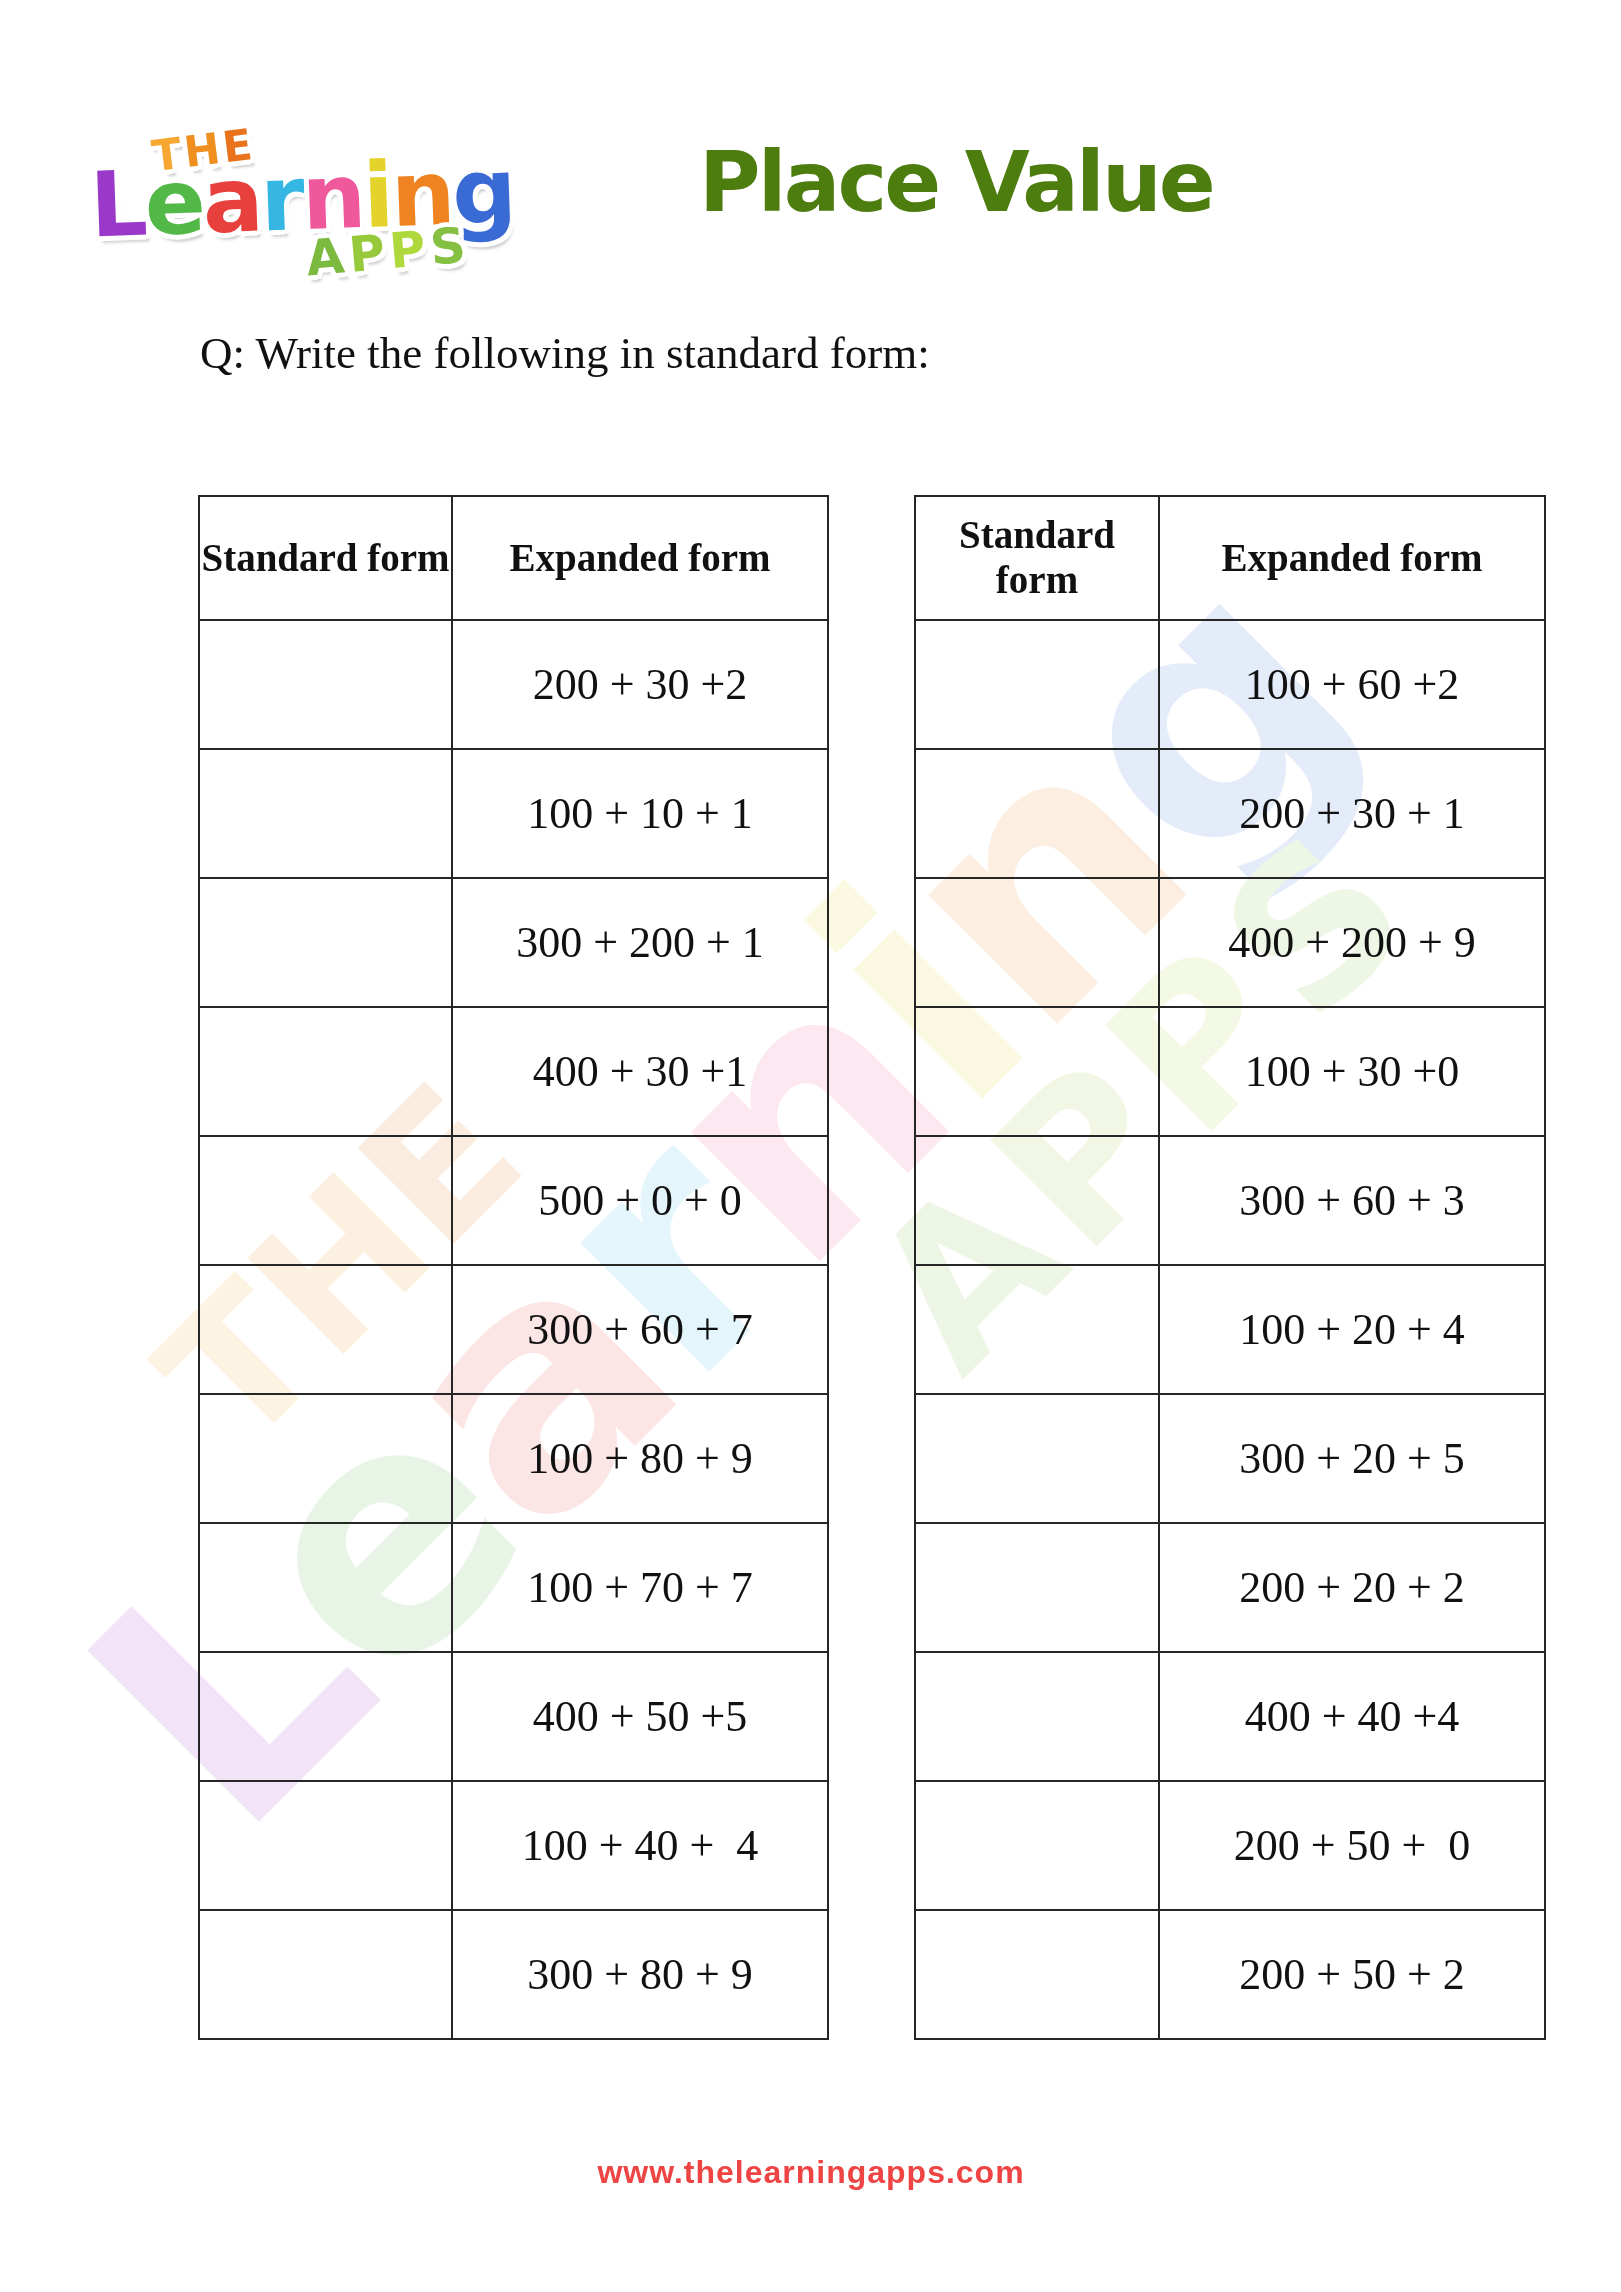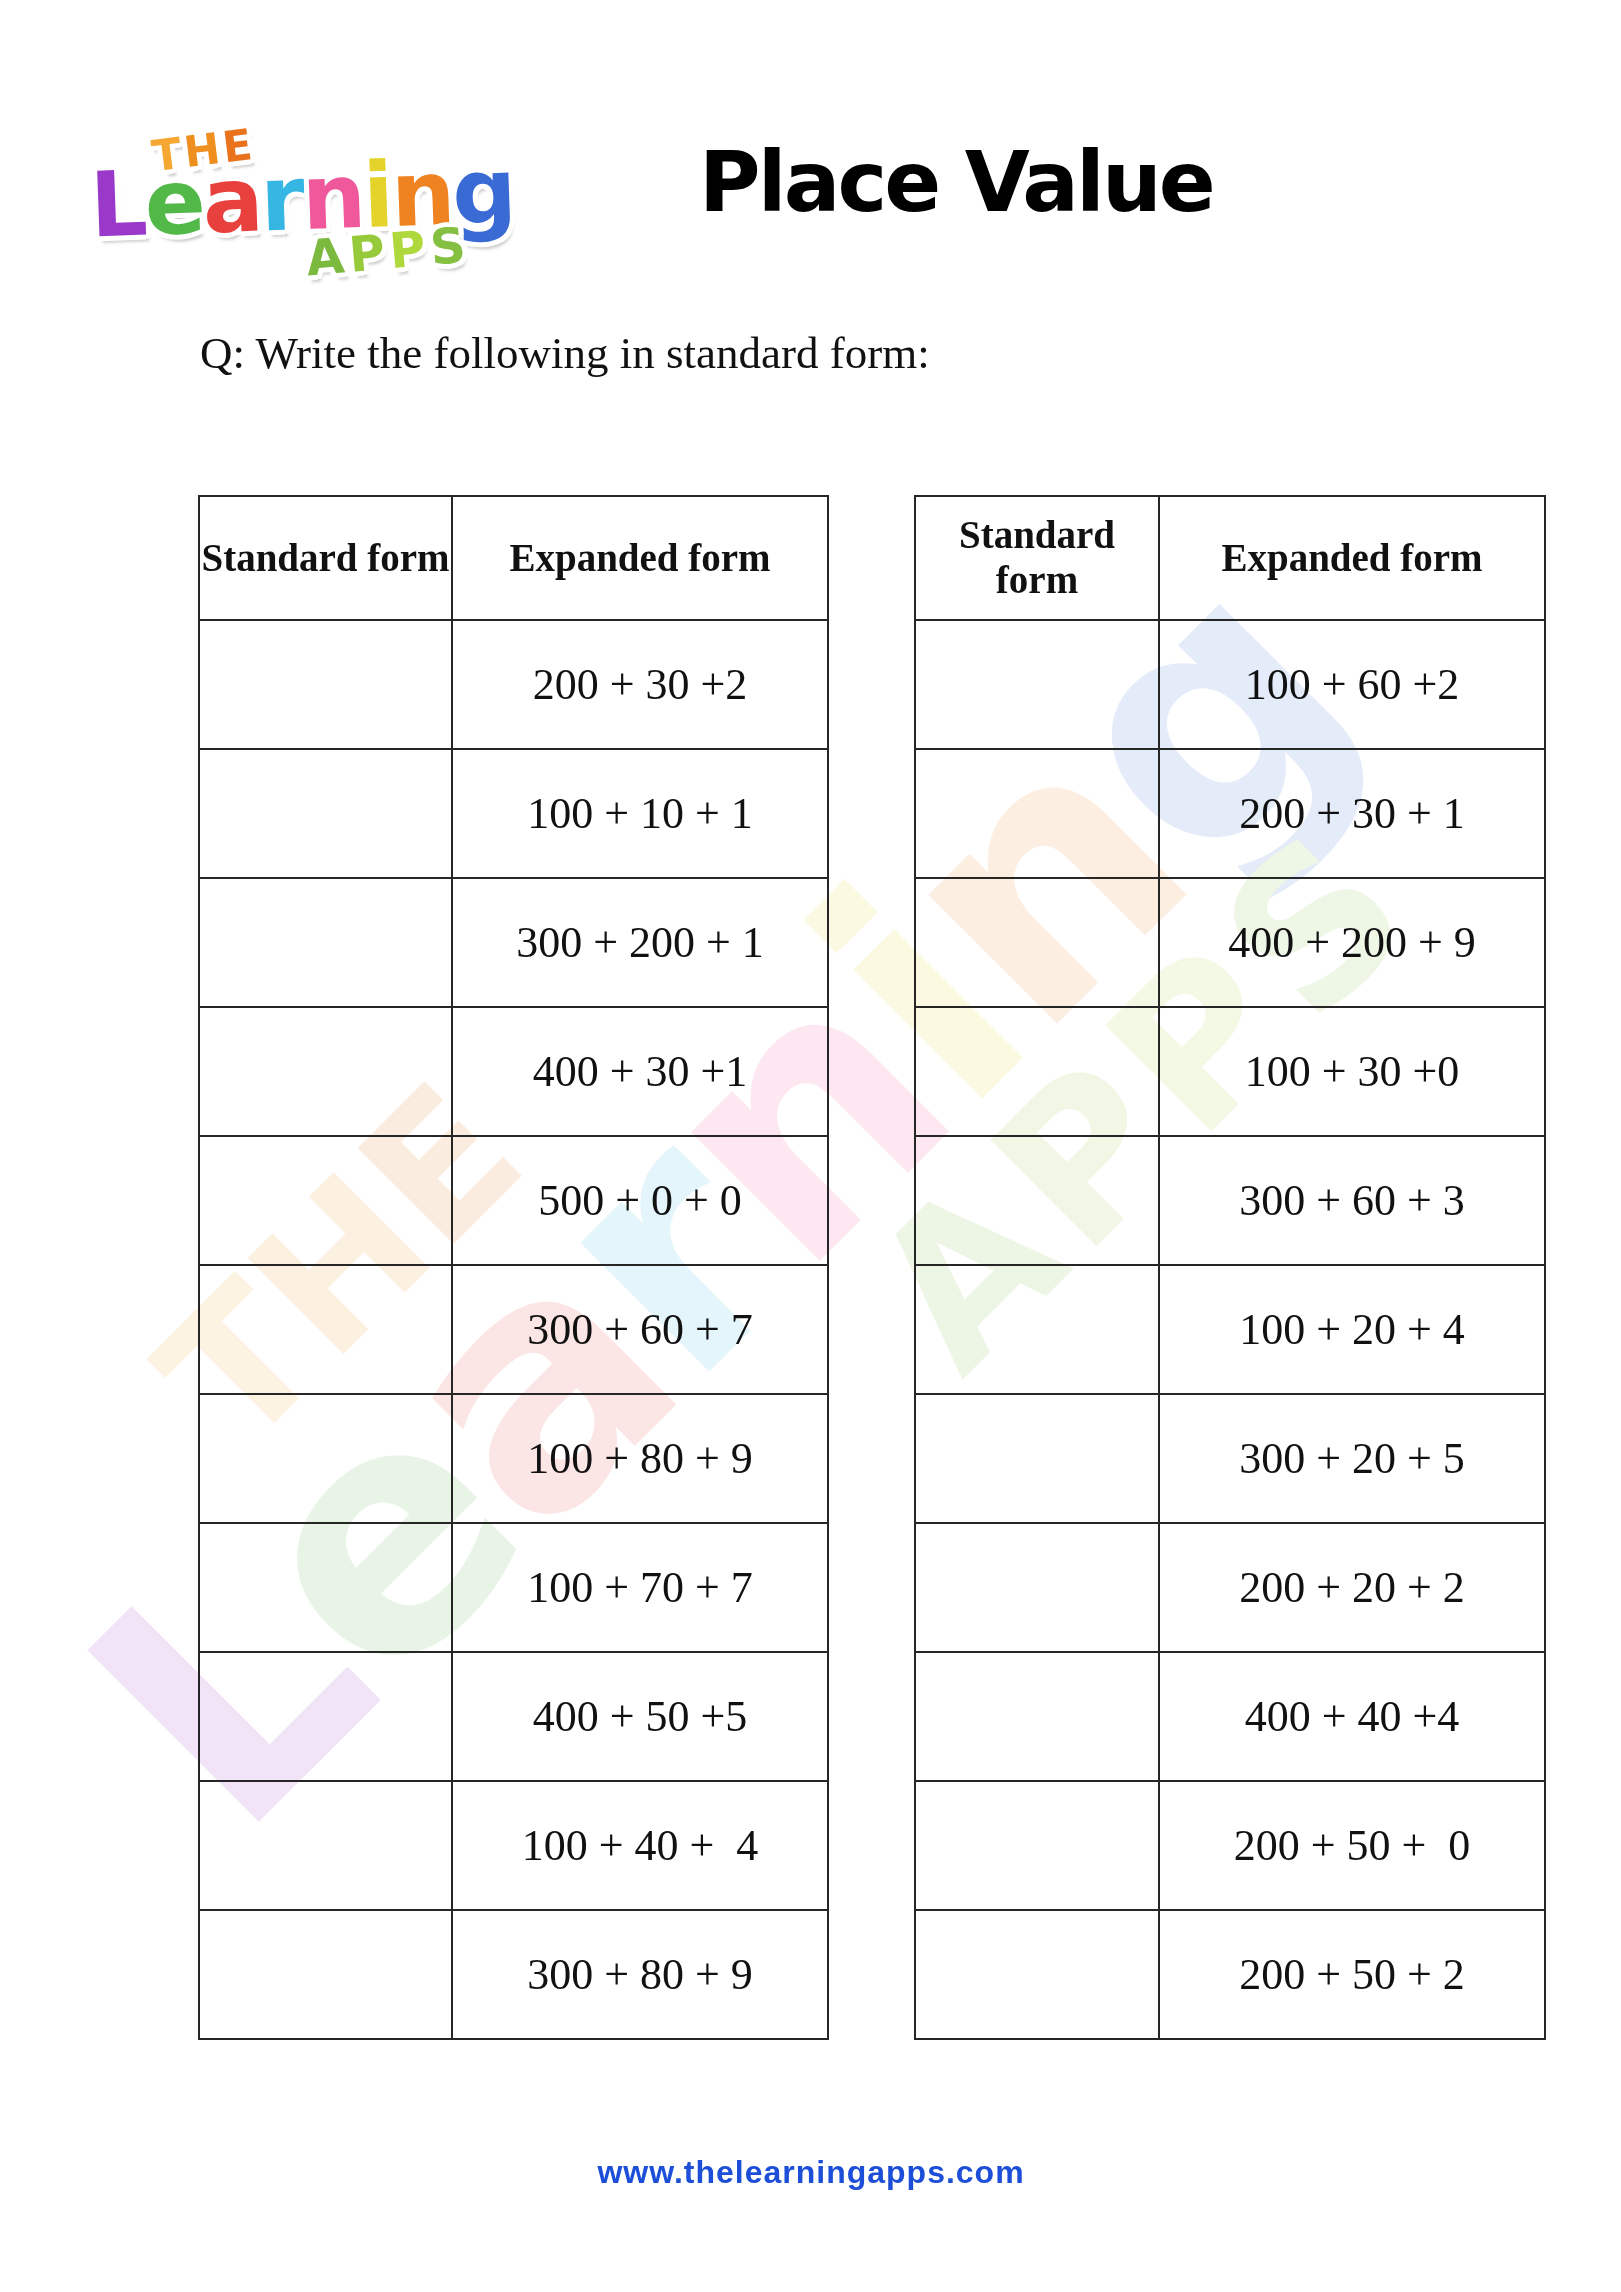--- a/index.html
+++ b/index.html
@@ -6,23 +6,23 @@
   .page{position:relative;width:1621px;height:2293px;background:#ffffff;overflow:hidden;margin:0 auto;}
 
   
   .logo{position:absolute;left:90px;top:114px;width:431px;font-family:"DejaVu Sans",sans-serif;font-weight:bold;line-height:1;transform:rotate(-2deg);}
   .logo span{text-shadow:-3.9px -3.9px 0 #fff,3.9px -3.9px 0 #fff,-3.9px 3.9px 0 #fff,3.9px 3.9px 0 #fff,-4.9px 0 0 #fff,4.9px 0 0 #fff,0 -4.9px 0 #fff,0 4.9px 0 #fff,2.9px 6.9px 2.9px rgba(80,80,80,.28);}
   .logo-the{display:block;margin-left:63px;font-size:43px;letter-spacing:2.9px;transform:rotate(-5deg);}
   .logo-learning{display:block;font-size:90px;letter-spacing:-2.9px;margin-top:-3.9px;}
   .logo-apps{display:block;margin-left:214px;font-size:49px;letter-spacing:4.9px;margin-top:-13.7px;transform:rotate(-3deg);}
 
   
-  .title{position:absolute;left:956px;top:133px;transform:translateX(-50%);font-family:"DejaVu Sans",sans-serif;font-weight:bold;font-size:84px;letter-spacing:-2.9px;color:#000000;white-space:nowrap;}
+  .title{position:absolute;left:956px;top:133px;transform:translateX(-50%);font-family:"DejaVu Sans",sans-serif;font-weight:bold;font-size:84px;letter-spacing:-2.9px;color:#4d7c0f;white-space:nowrap;}
   .question{position:absolute;left:200px;top:327px;font-family:"Liberation Serif",serif;font-size:45px;color:#111;white-space:nowrap;}
-  .footer{position:absolute;left:811px;top:2154px;transform:translateX(-50%);font-family:"Liberation Sans",sans-serif;font-weight:bold;font-size:32px;letter-spacing:1px;color:#1d4ed8;}
+  .footer{position:absolute;left:811px;top:2154px;transform:translateX(-50%);font-family:"Liberation Sans",sans-serif;font-weight:bold;font-size:32px;letter-spacing:1px;color:#ef4444;}
 
   
   .wm{position:absolute;left:725px;top:1206px;width:1862px;transform:translate(-50%,-50%) rotate(-45deg);opacity:.13;text-align:center;font-family:"DejaVu Sans",sans-serif;font-weight:bold;line-height:.85;pointer-events:none;}
   .wm-the{display:block;font-size:186px;margin-right:627px;}
   .wm-learning{display:block;font-size:333px;letter-spacing:-7.8px;}
   .wm-apps{display:block;margin-left:745px;font-size:206px;letter-spacing:11.8px;}
 
   
   .wtable{position:absolute;border-collapse:collapse;table-layout:fixed;background:transparent;}
   .wtable th,.wtable td{border:2.9px solid #262626;padding:0;background:transparent;}

